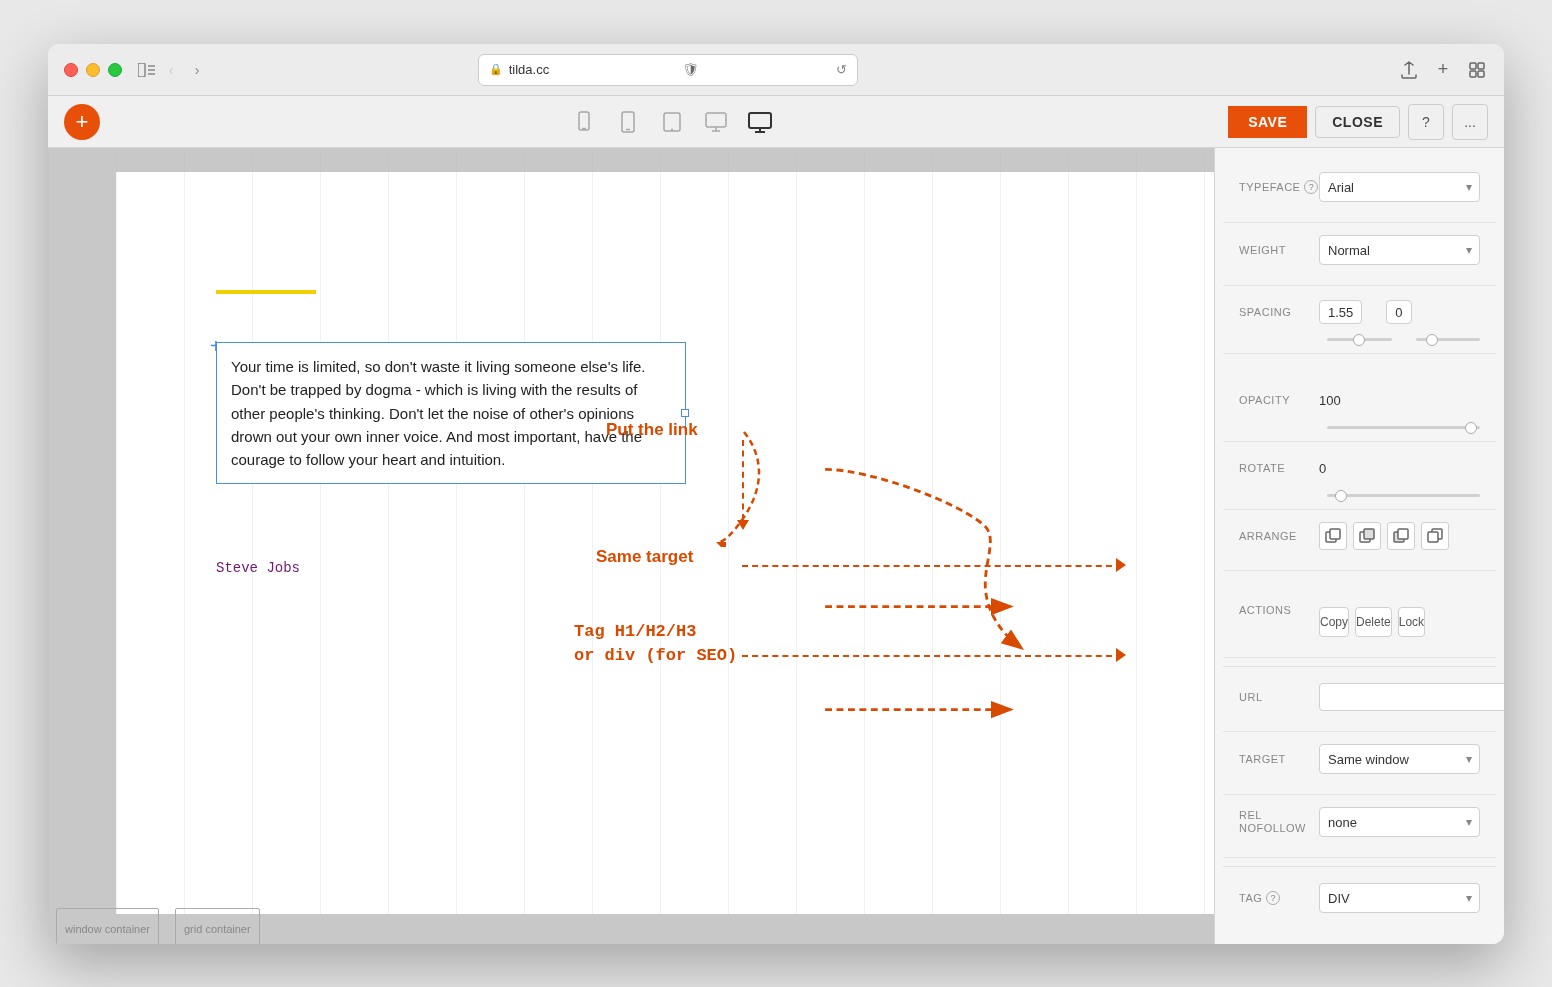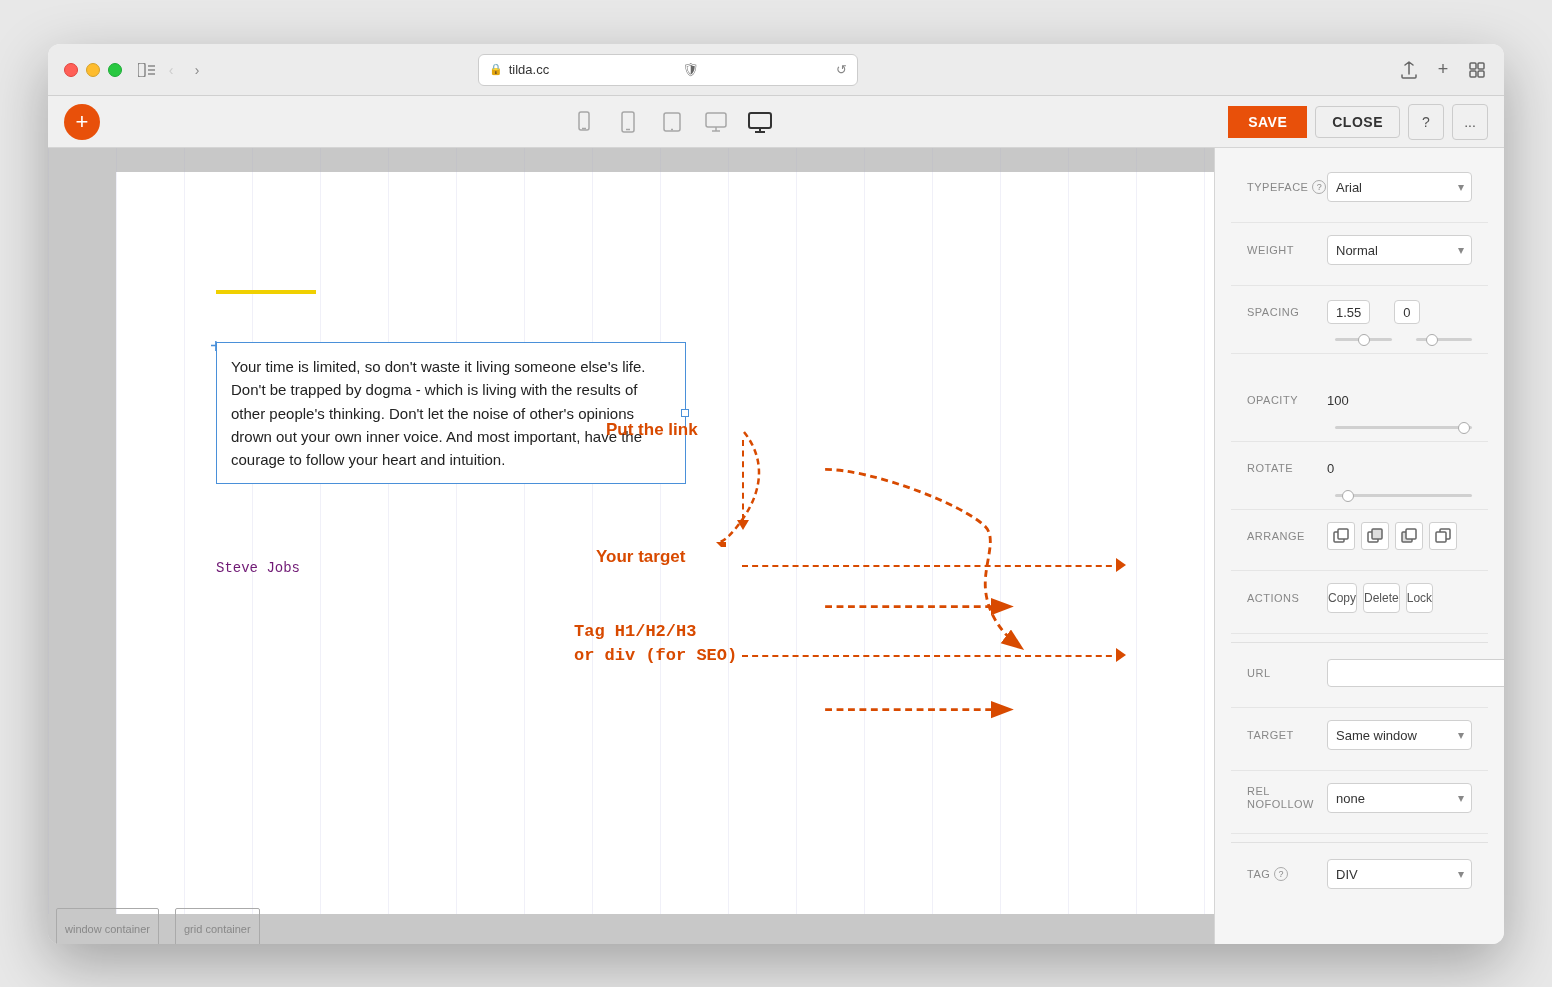--- a/index.html
+++ b/index.html
@@ -322,21 +322,21 @@
       pointer-events: none;
     }
 
     
     .right-panel {
       width: 290px;
       background: #f5f5f5;
       border-left: 1px solid #d5d5d5;
       overflow-y: auto;
       flex-shrink: 0;
-      padding: 16px 16px;
+      padding: 16px 8px;
     }
 
     .panel-section {
       padding: 8px 16px;
       border-bottom: 1px solid #e5e5e5;
       margin-bottom: 4px;
     }
     .panel-section:last-child { border-bottom: none; }
 
     .panel-row {
@@ -474,20 +474,21 @@
       height: 30px;
       background: white;
       border: 1px solid #d0d0d0;
       border-radius: 4px;
       font-size: 12px;
       color: #555;
       cursor: pointer;
       display: flex;
       align-items: center;
       justify-content: center;
+      margin-top: 24px;
     }
 
     .panel-section-gap {
       height: 20px;
     }
 
     .url-input {
       flex: 1;
       height: 28px;
       background: white;
@@ -654,21 +655,21 @@
               <path d="M0,0 L0,6 L8,3 z" fill="#d84a00"></path>
             </marker>
             <marker id="arrow3" markerWidth="8" markerHeight="8" refX="6" refY="3" orient="auto">
               <path d="M0,0 L0,6 L8,3 z" fill="#d84a00"></path>
             </marker>
           </defs>
         </svg>
 
         <div style="position:absolute; top:248px; left:490px; font-family:Arial,sans-serif; font-size:17px; font-weight:600; color:#d84a00; white-space:nowrap;">Put the link</div>
 
-        <div style="position:absolute; top:375px; left:480px; font-family:Arial,sans-serif; font-size:17px; font-weight:600; color:#d84a00; white-space:nowrap;">Your target</div>
+        <div style="position:absolute; top:375px; left:480px; font-family:Arial,sans-serif; font-size:17px; font-weight:600; color:#d84a00; white-space:nowrap;">Same target</div>
 
         <div style="position:absolute; top:448px; left:458px; font-family:Liberation Mono, monospace; font-size:17px; font-weight:600; color:#d84a00; white-space:nowrap; line-height:1.4;">
           Tag H1/H2/H3<br>or div (for SEO)
         </div>
 
         <div style="position:absolute; top:268px; left:626px; width:2px; height:80px; border-left: 2.5px dashed #d84a00;"></div>
         <div style="position:absolute; top:348px; left:626px; width:0; height:0; border-left:6px solid transparent; border-right:6px solid transparent; border-top:10px solid #d84a00; transform:translateX(-5px);"></div>
 
         <div style="position:absolute; top:393px; left:626px; width:380px; height:2px; border-top: 2.5px dashed #d84a00;"></div>
         <div style="position:absolute; top:386px; left:1000px; width:0; height:0; border-top:7px solid transparent; border-bottom:7px solid transparent; border-left:10px solid #d84a00;"></div>

